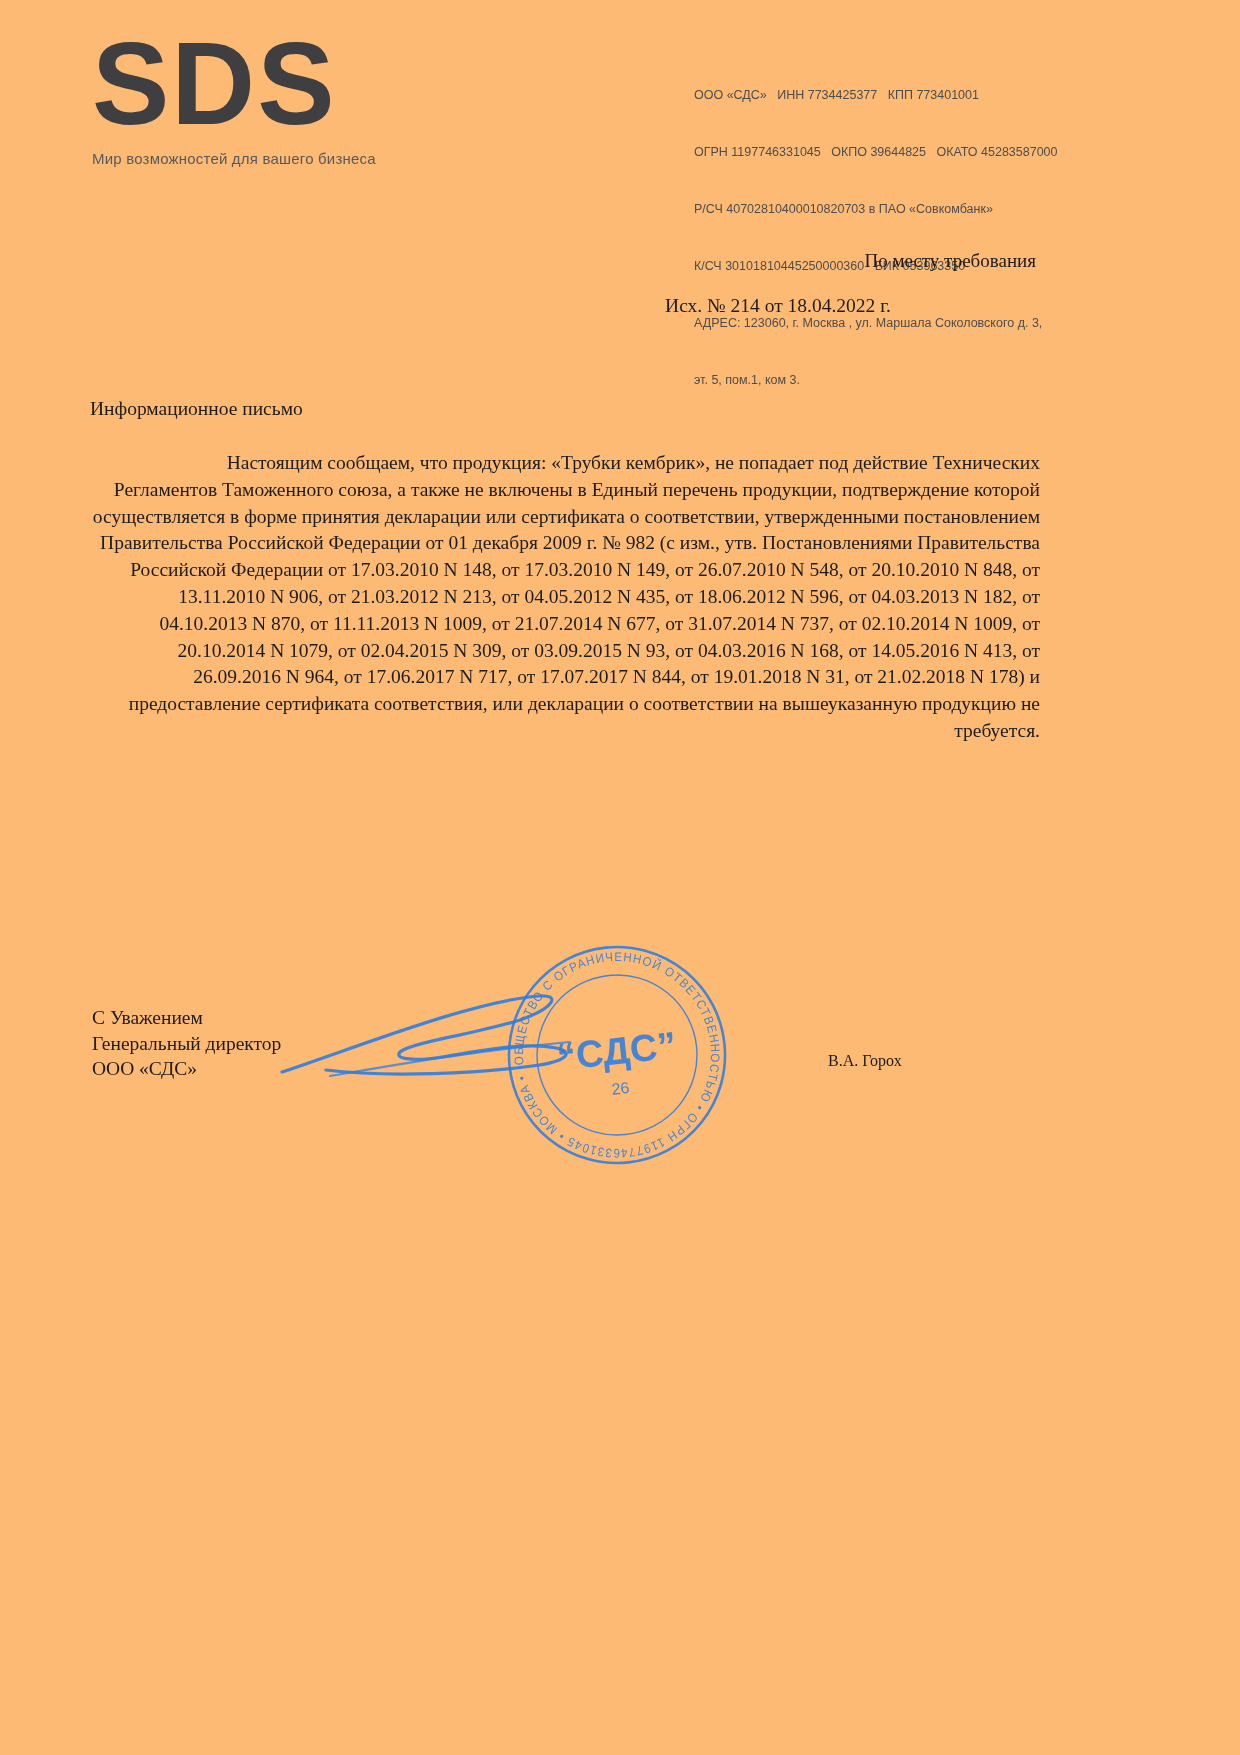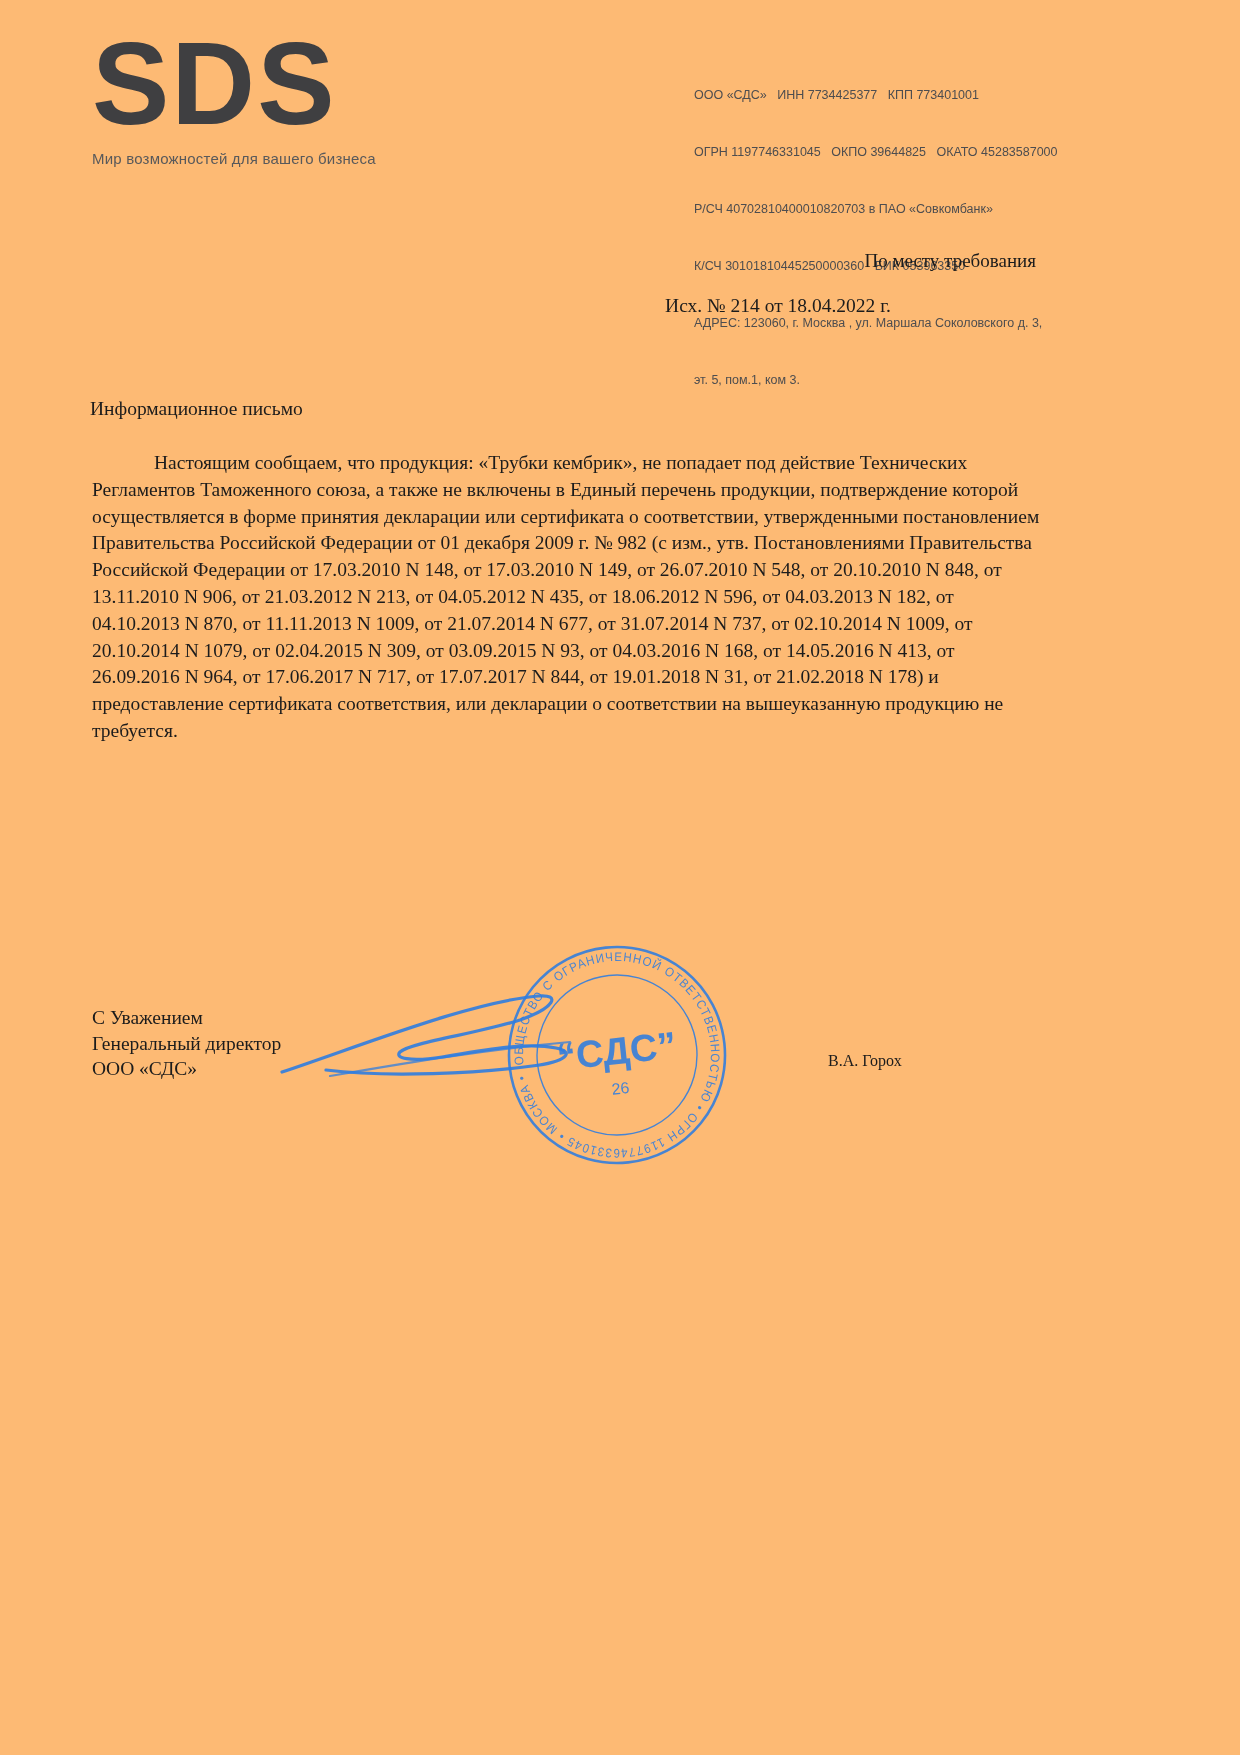--- a/index.html
+++ b/index.html
@@ -42,20 +42,21 @@
   .ref-pos{position:absolute;left:520px;width:516px;top:295px;text-align:center;font-size:19.5px;}
   
   .doc-title{
     position:absolute;left:90px;width:948px;top:398px;
     font-size:19.5px;
   }
   .body-par1{
     position:absolute;left:92px;width:948px;top:450px;
     font-size:19.5px;line-height:26.8px;
     text-indent:62px;
+    text-align:right;
   }
   .body-par2{
     position:absolute;left:92px;width:948px;top:786px;
     font-size:19.5px;line-height:26.8px;
   }
   
   .sig-block{
     position:absolute;left:92px;top:1005px;
     font-size:19.5px;line-height:25.5px;
   }

